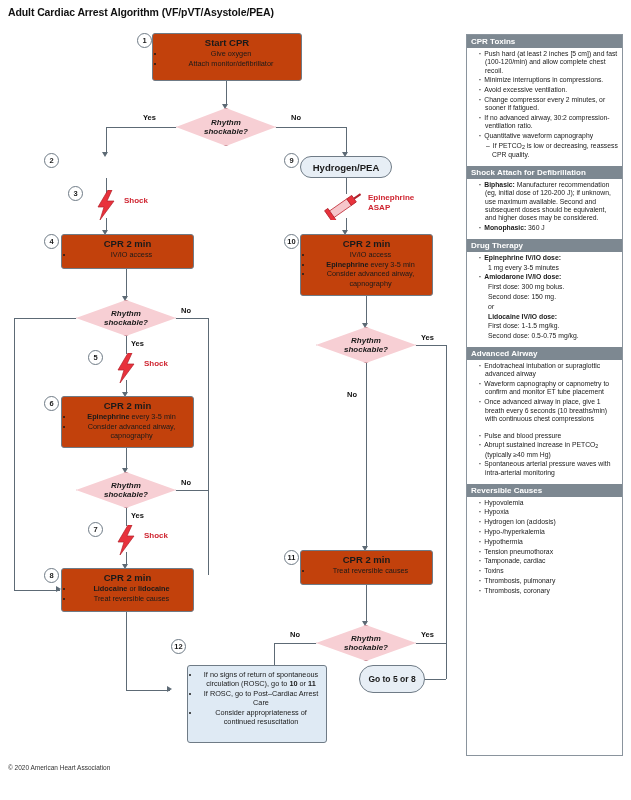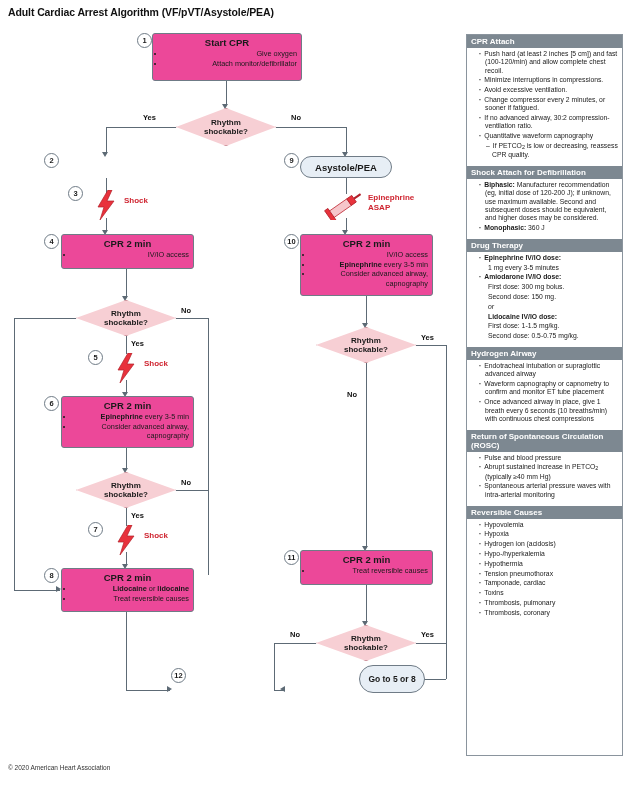--- a/index.html
+++ b/index.html
@@ -21,28 +21,28 @@
   }
 
   
   .node {
     position:absolute;
     border:1px solid #6f7b86;
     background:#dce9f4;
     border-radius:3px;
     text-align:center;
   }
-  .node.blue { background:#ec4899; }
+  .node.blue { background:#c2410c; }
   .node.light { background:#dfeaf4; }
   .node-title {
     font-weight:bold; font-size:9.5px; line-height:11px;
     padding-top:3px;
   }
   .bullets {
-    text-align:right; font-size:7.3px; line-height:9.2px;
+    text-align:center; font-size:7.3px; line-height:9.2px;
     padding:1px 4px 3px 12px; margin:0;
   }
   .bullets li { margin:0 0 0.5px 0; }
 
   
   .stadium {
     position:absolute;
     border:1px solid #6f7b86;
     background:#e7eef5;
     border-radius:14px;
@@ -54,21 +54,21 @@
   
   .decision {
     position:absolute;
     background:#f7cfd4;
     border:1px solid #c98c95;
     display:flex; align-items:center; justify-content:center;
     text-align:center;
     font-size:8px; font-weight:bold; line-height:9.5px;
     clip-path: polygon(50% 0%, 100% 50%, 50% 100%, 0% 50%);
   }
-  .decision span { display:block; padding:0 8px; }
+  .decision span { display:block; padding:0 8px;font-style:italic; }
 
   
   .stepnum {
     position:absolute;
     width:15px; height:15px; border-radius:50%;
     border:1px solid #6f7b86; background:#ffffff;
     font-size:7.5px; font-weight:bold;
     display:flex; align-items:center; justify-content:center;
     z-index:6;
   }
@@ -154,21 +154,21 @@
 
   <div class="ln lnh" style="left:276px; top:127px; width:70px;"></div>
   <div class="ln lnv" style="left:346px; top:127px; height:27px;"></div>
   <div class="arrow-d" style="left:342px; top:152px;"></div>
   <div class="lbl" style="left:291px; top:113px;">No</div>
 
   <div class="stepnum" style="left:44px; top:153px;">2</div>
 
   <div class="stepnum" style="left:284px; top:153px;">9</div>
   <div class="stadium" style="left:300px; top:156px; width:92px; height:22px;">
-    <span>Asystole/PEA</span>
+    <span>Hydrogen/PEA</span>
   </div>
 
   <div class="ln lnv" style="left:106px; top:178px; height:16px;"></div>
   <div class="ln lnv" style="left:106px; top:218px; height:14px;"></div>
   <div class="arrow-d" style="left:102px; top:230px;"></div>
 
   <div class="stepnum" style="left:68px; top:186px;">3</div>
   <div class="bolt" style="left:96px; top:190px;">
     <svg width="20" height="30" viewBox="0 0 20 30">
         <polygon points="12,0 2,17 8,17 4,30 18,11 11,11 16,0" fill="#e8323c" stroke="#b11f29" stroke-width="0.7"></polygon>
@@ -321,25 +321,32 @@
   <div class="arrow-l" style="left:280px; top:686px;"></div>
   <div class="lbl" style="left:290px; top:630px;">No</div>
 
   <div class="ln lnh" style="left:416px; top:643px; width:30px;"></div>
   <div class="lbl" style="left:421px; top:630px;">Yes</div>
 
   <div class="stadium" style="left:359px; top:665px; width:66px; height:28px; font-size:8.5px;">
     <span>Go to 5 or 8</span>
   </div>
 
-  <div class="stepnum" style="left:171px; top:668px;">12</div>
+  <div class="stepnum" style="left:171px; top:639px;">12</div>
+  <div class="node light" style="left:187px; top:665px; width:140px; height:78px;">
+    <ul class="bullets" style="padding-top:4px;">
+      <li>If no signs of return of spontaneous circulation (ROSC), go to <b>10</b> or <b>11</b></li>
+      <li>If ROSC, go to Post–Cardiac Arrest Care</li>
+      <li>Consider appropriateness of continued resuscitation</li>
+    </ul>
+  </div>
 
   <div id="sidebar">
 
-    <div class="sb-head">CPR Attach</div>
+    <div class="sb-head">CPR Toxins</div>
     <div class="sb-body">
       <ul>
         <li>Push hard (at least 2 inches [5&nbsp;cm]) and fast (100-120/min) and allow complete chest recoil.</li>
         <li>Minimize interruptions in compressions.</li>
         <li>Avoid excessive ventilation.</li>
         <li>Change compressor every 2 minutes, or sooner if fatigued.</li>
         <li>If no advanced airway, 30:2 compression-ventilation ratio.</li>
         <li>Quantitative waveform capnography</li>
         <li class="dash" style="margin-left:7px;">If PETCO<span class="sub">2</span> is low or decreasing, reassess CPR quality.</li>
       </ul>
@@ -361,30 +368,29 @@
         <li><b>Amiodarone IV/IO dose:</b></li>
         <li class="plain">First dose: 300&nbsp;mg bolus.</li>
         <li class="plain">Second dose: 150&nbsp;mg.</li>
         <li class="plain"><i>or</i></li>
         <li class="plain"><b>Lidocaine IV/IO dose:</b></li>
         <li class="plain">First dose: 1-1.5&nbsp;mg/kg.</li>
         <li class="plain">Second dose: 0.5-0.75&nbsp;mg/kg.</li>
       </ul>
     </div>
 
-    <div class="sb-head">Hydrogen Airway</div>
+    <div class="sb-head">Advanced Airway</div>
     <div class="sb-body">
       <ul>
         <li>Endotracheal intubation or supraglottic advanced airway</li>
         <li>Waveform capnography or capnometry to confirm and monitor ET tube placement</li>
         <li>Once advanced airway in place, give 1 breath every 6 seconds (10 breaths/min) with continuous chest compressions</li>
       </ul>
     </div>
 
-    <div class="sb-head">Return of Spontaneous Circulation (ROSC)</div>
     <div class="sb-body">
       <ul>
         <li>Pulse and blood pressure</li>
         <li>Abrupt sustained increase in PETCO<span class="sub">2</span> (typically ≥40 mm Hg)</li>
         <li>Spontaneous arterial pressure waves with intra-arterial monitoring</li>
       </ul>
     </div>
 
     <div class="sb-head">Reversible Causes</div>
     <div class="sb-body">

